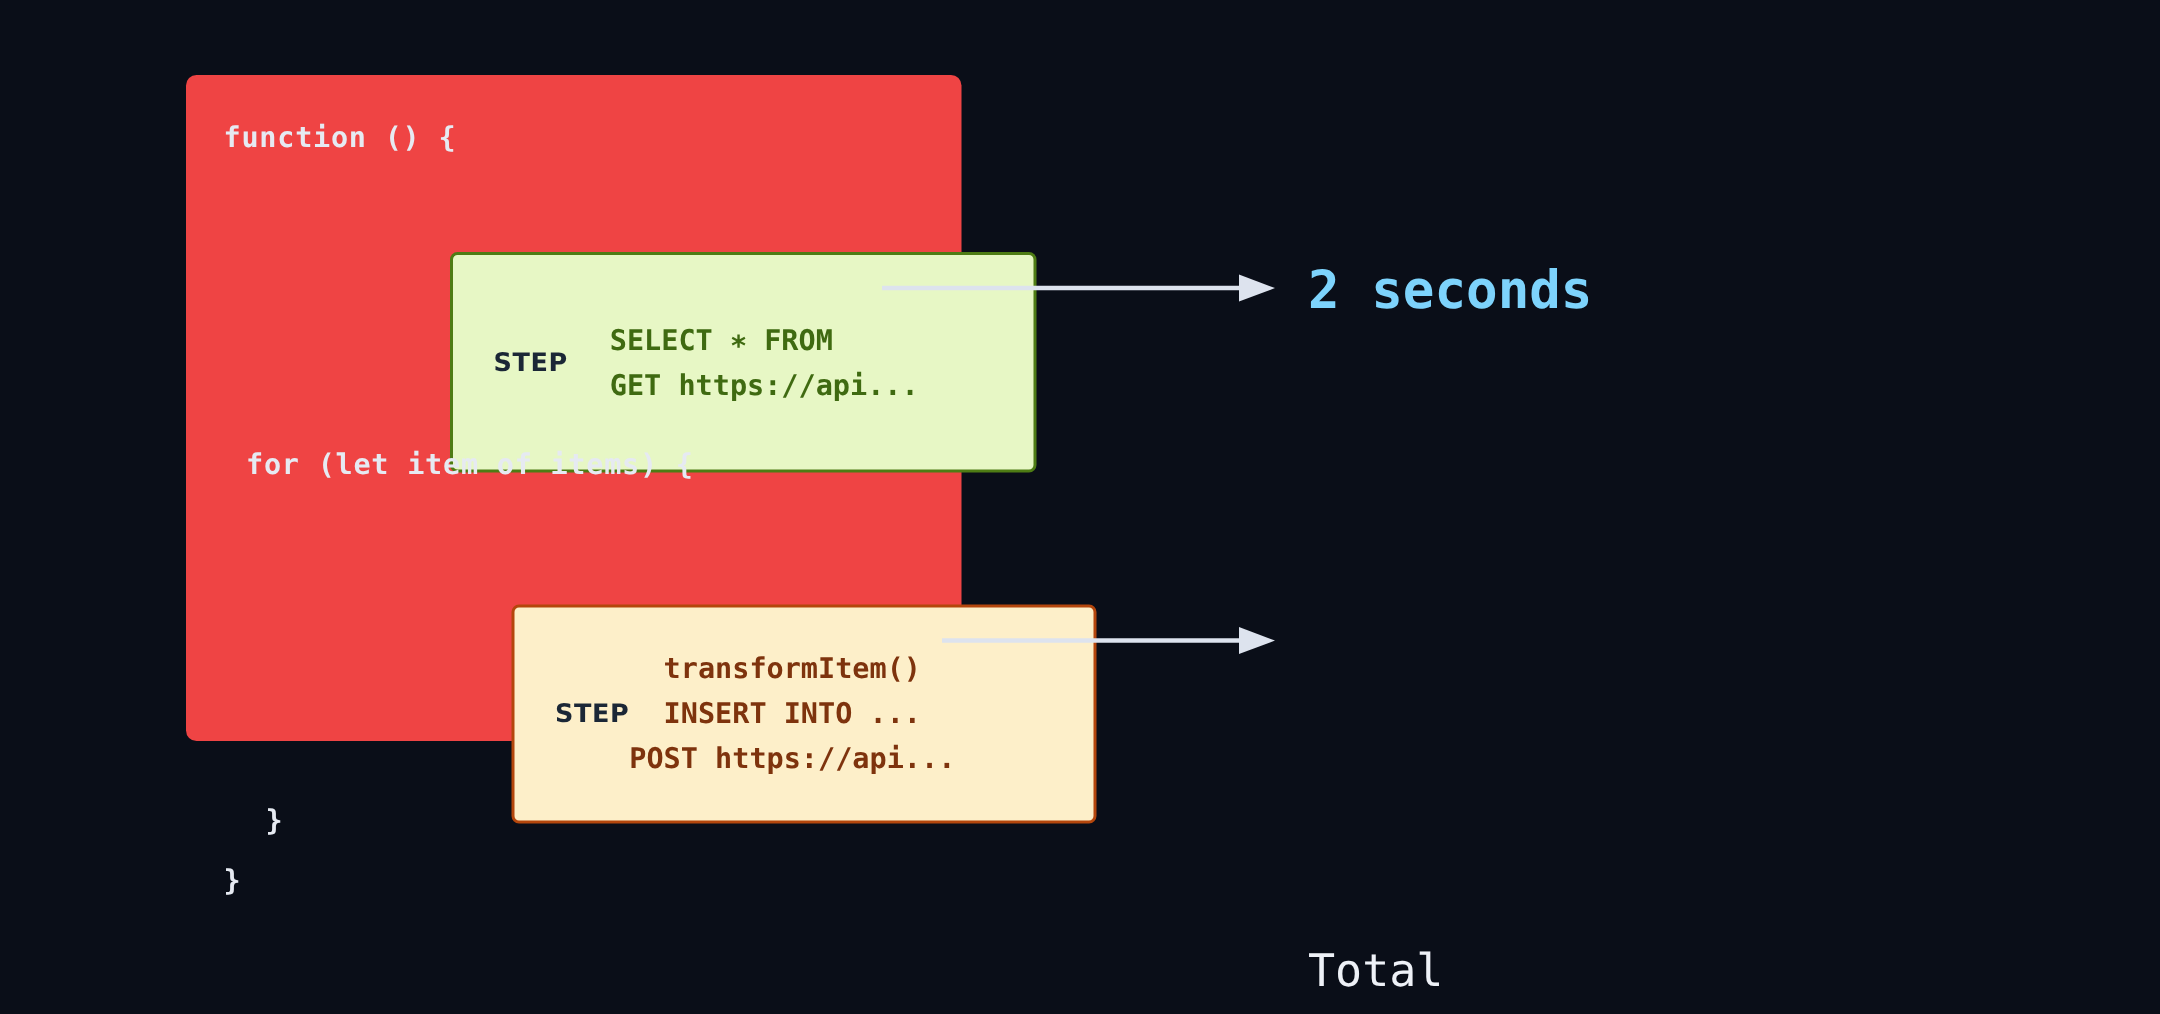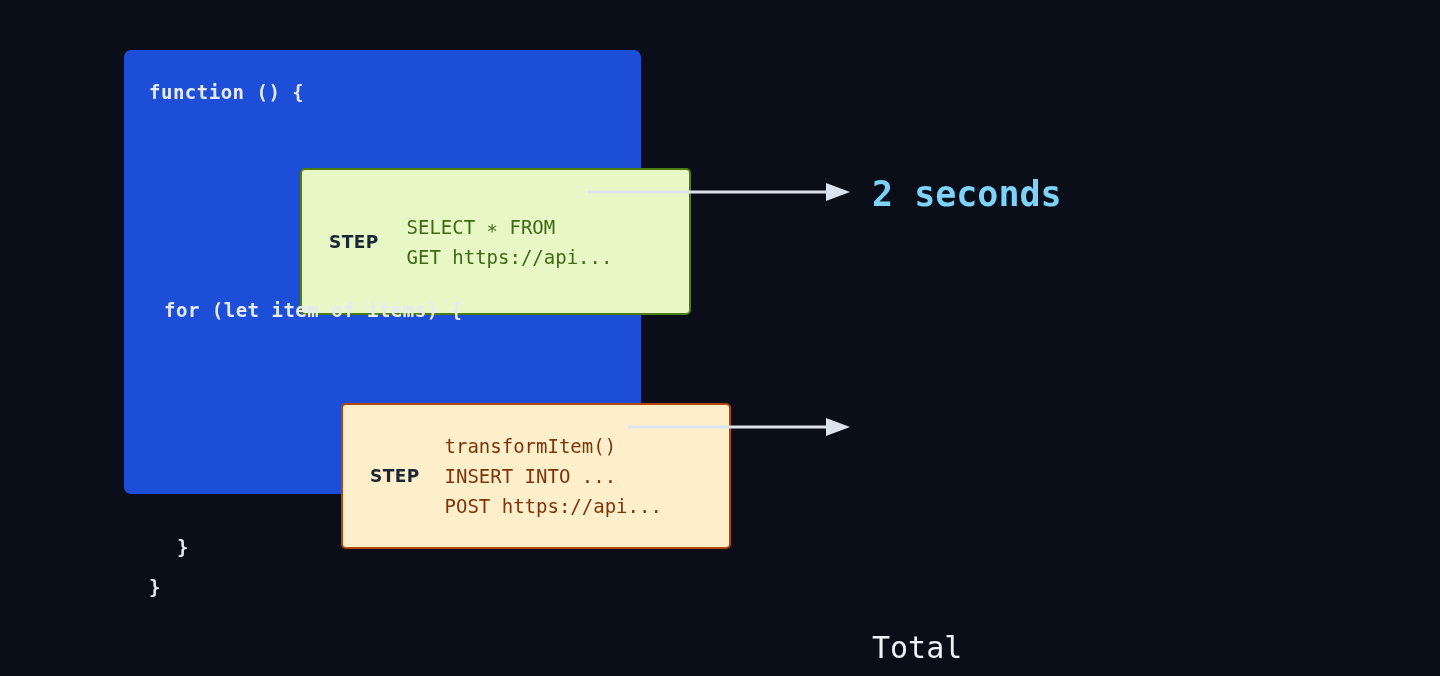--- a/index.html
+++ b/index.html
@@ -22,21 +22,21 @@
     height: 676px;
   }
 
   
   .code-panel {
     position: absolute;
     left: 124px;
     top: 50px;
     width: 517px;
     height: 444px;
-    background: #1d4ed8;
+    background: #ef4444;
     border-radius: 7px;
     box-sizing: border-box;
   }
 
   .code-line {
     position: absolute;
     color: #e6eaf2;
     font-family: "DejaVu Sans Mono", monospace;
     font-size: 19px;
     font-weight: bold;
@@ -83,27 +83,27 @@
     letter-spacing: 0.4px;
     flex: 0 0 auto;
     white-space: pre;
   }
   .step-box.green  .step-tag { margin-left: 27px; }
   .step-box.orange .step-tag { margin-left: 27px; }
 
   .step-lines {
     font-family: "DejaVu Sans Mono", monospace;
     font-size: 19px;
-    font-weight: normal;
+    font-weight: bold;
     line-height: 30px;
     white-space: pre;
     flex: 0 0 auto;
   }
   .step-box.green  .step-lines { margin-left: 28px; color: #3f6a11; }
-  .step-box.orange .step-lines { margin-left: 25px; color: #7e330d; }
+  .step-box.orange .step-lines { color: #7e330d; text-align: center; }
 
   
   .arrow {
     position: absolute;
     height: 24px;
   }
   .arrow svg { display: block; overflow: visible; }
 
   .arrow-1 { left: 588px; top: 180px; width: 262px; }
   .arrow-2 { left: 628px; top: 415px; width: 222px; }

